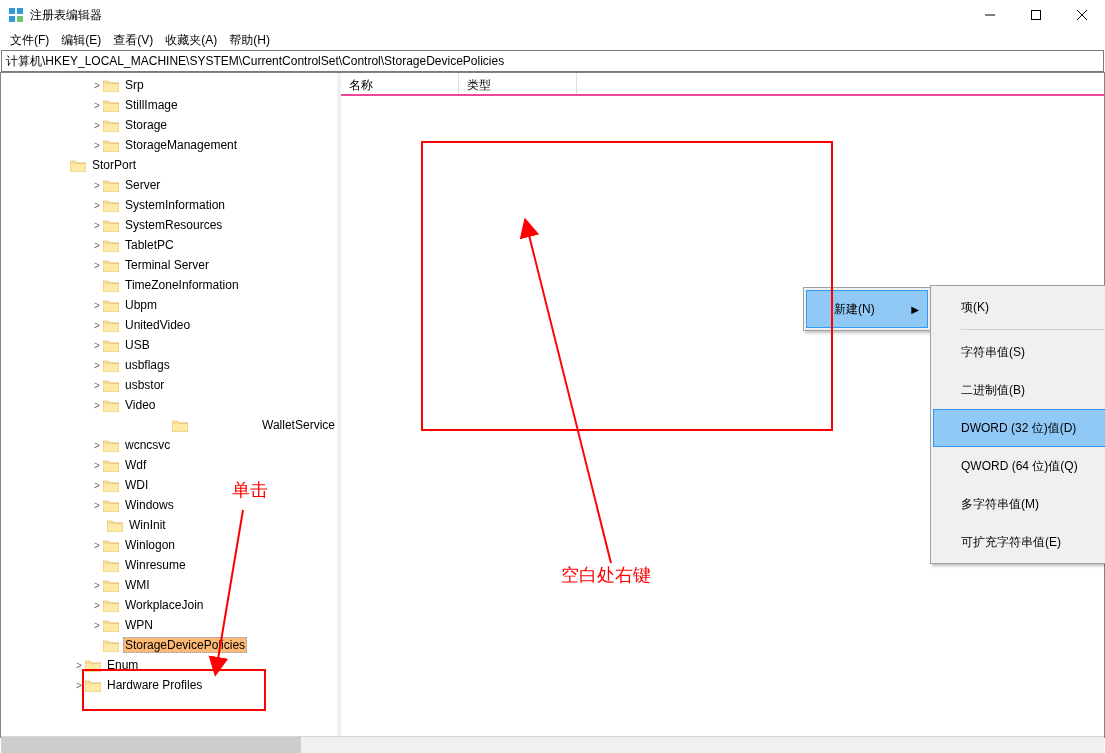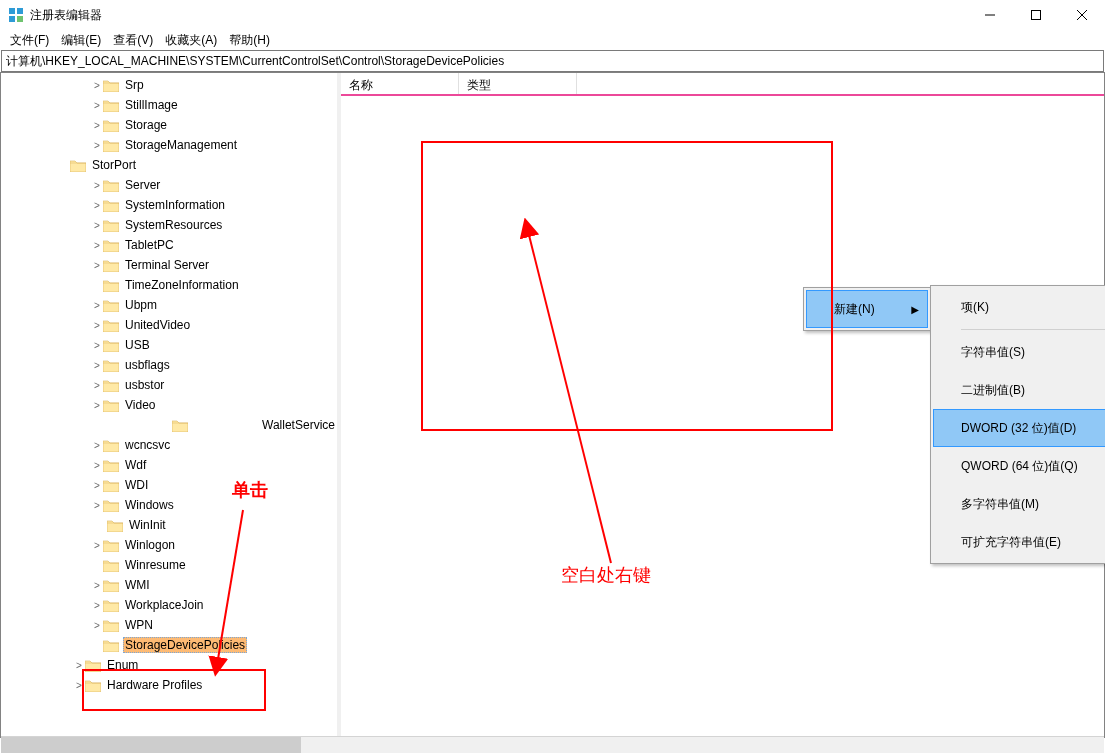--- a/index.html
+++ b/index.html
@@ -397,18 +397,18 @@
       <line x1="270" y1="490" x2="188" y2="162" stroke="#ff0000" stroke-width="2" marker-end="url(#arrowhead)"></line>
     </svg>
     <div class="anno-text" style="left:220px; top:490px;">空白处右键</div>
   </div>
 </div>
 
 <div class="anno-box1" style="left:82px; top:669px; width:184px; height:42px;"></div>
 <svg class="anno-arrow" style="left:0; top:0;" width="340" height="753">
   <line x1="243" y1="510" x2="218" y2="659" stroke="#ff0000" stroke-width="2" marker-end="url(#arrowhead)"></line>
 </svg>
-<div class="anno-text" style="left:232px; top:478px;font-weight:bold;">单击</div>
+<div class="anno-text" style="left:232px; top:478px;">单击</div>
 
 <div class="bottom-scroll" style="left:1px; width:1103px;">
   <div class="thumb" style="width:300px"></div>
   <div class="track"></div>
 </div>
 
 </body></html>

